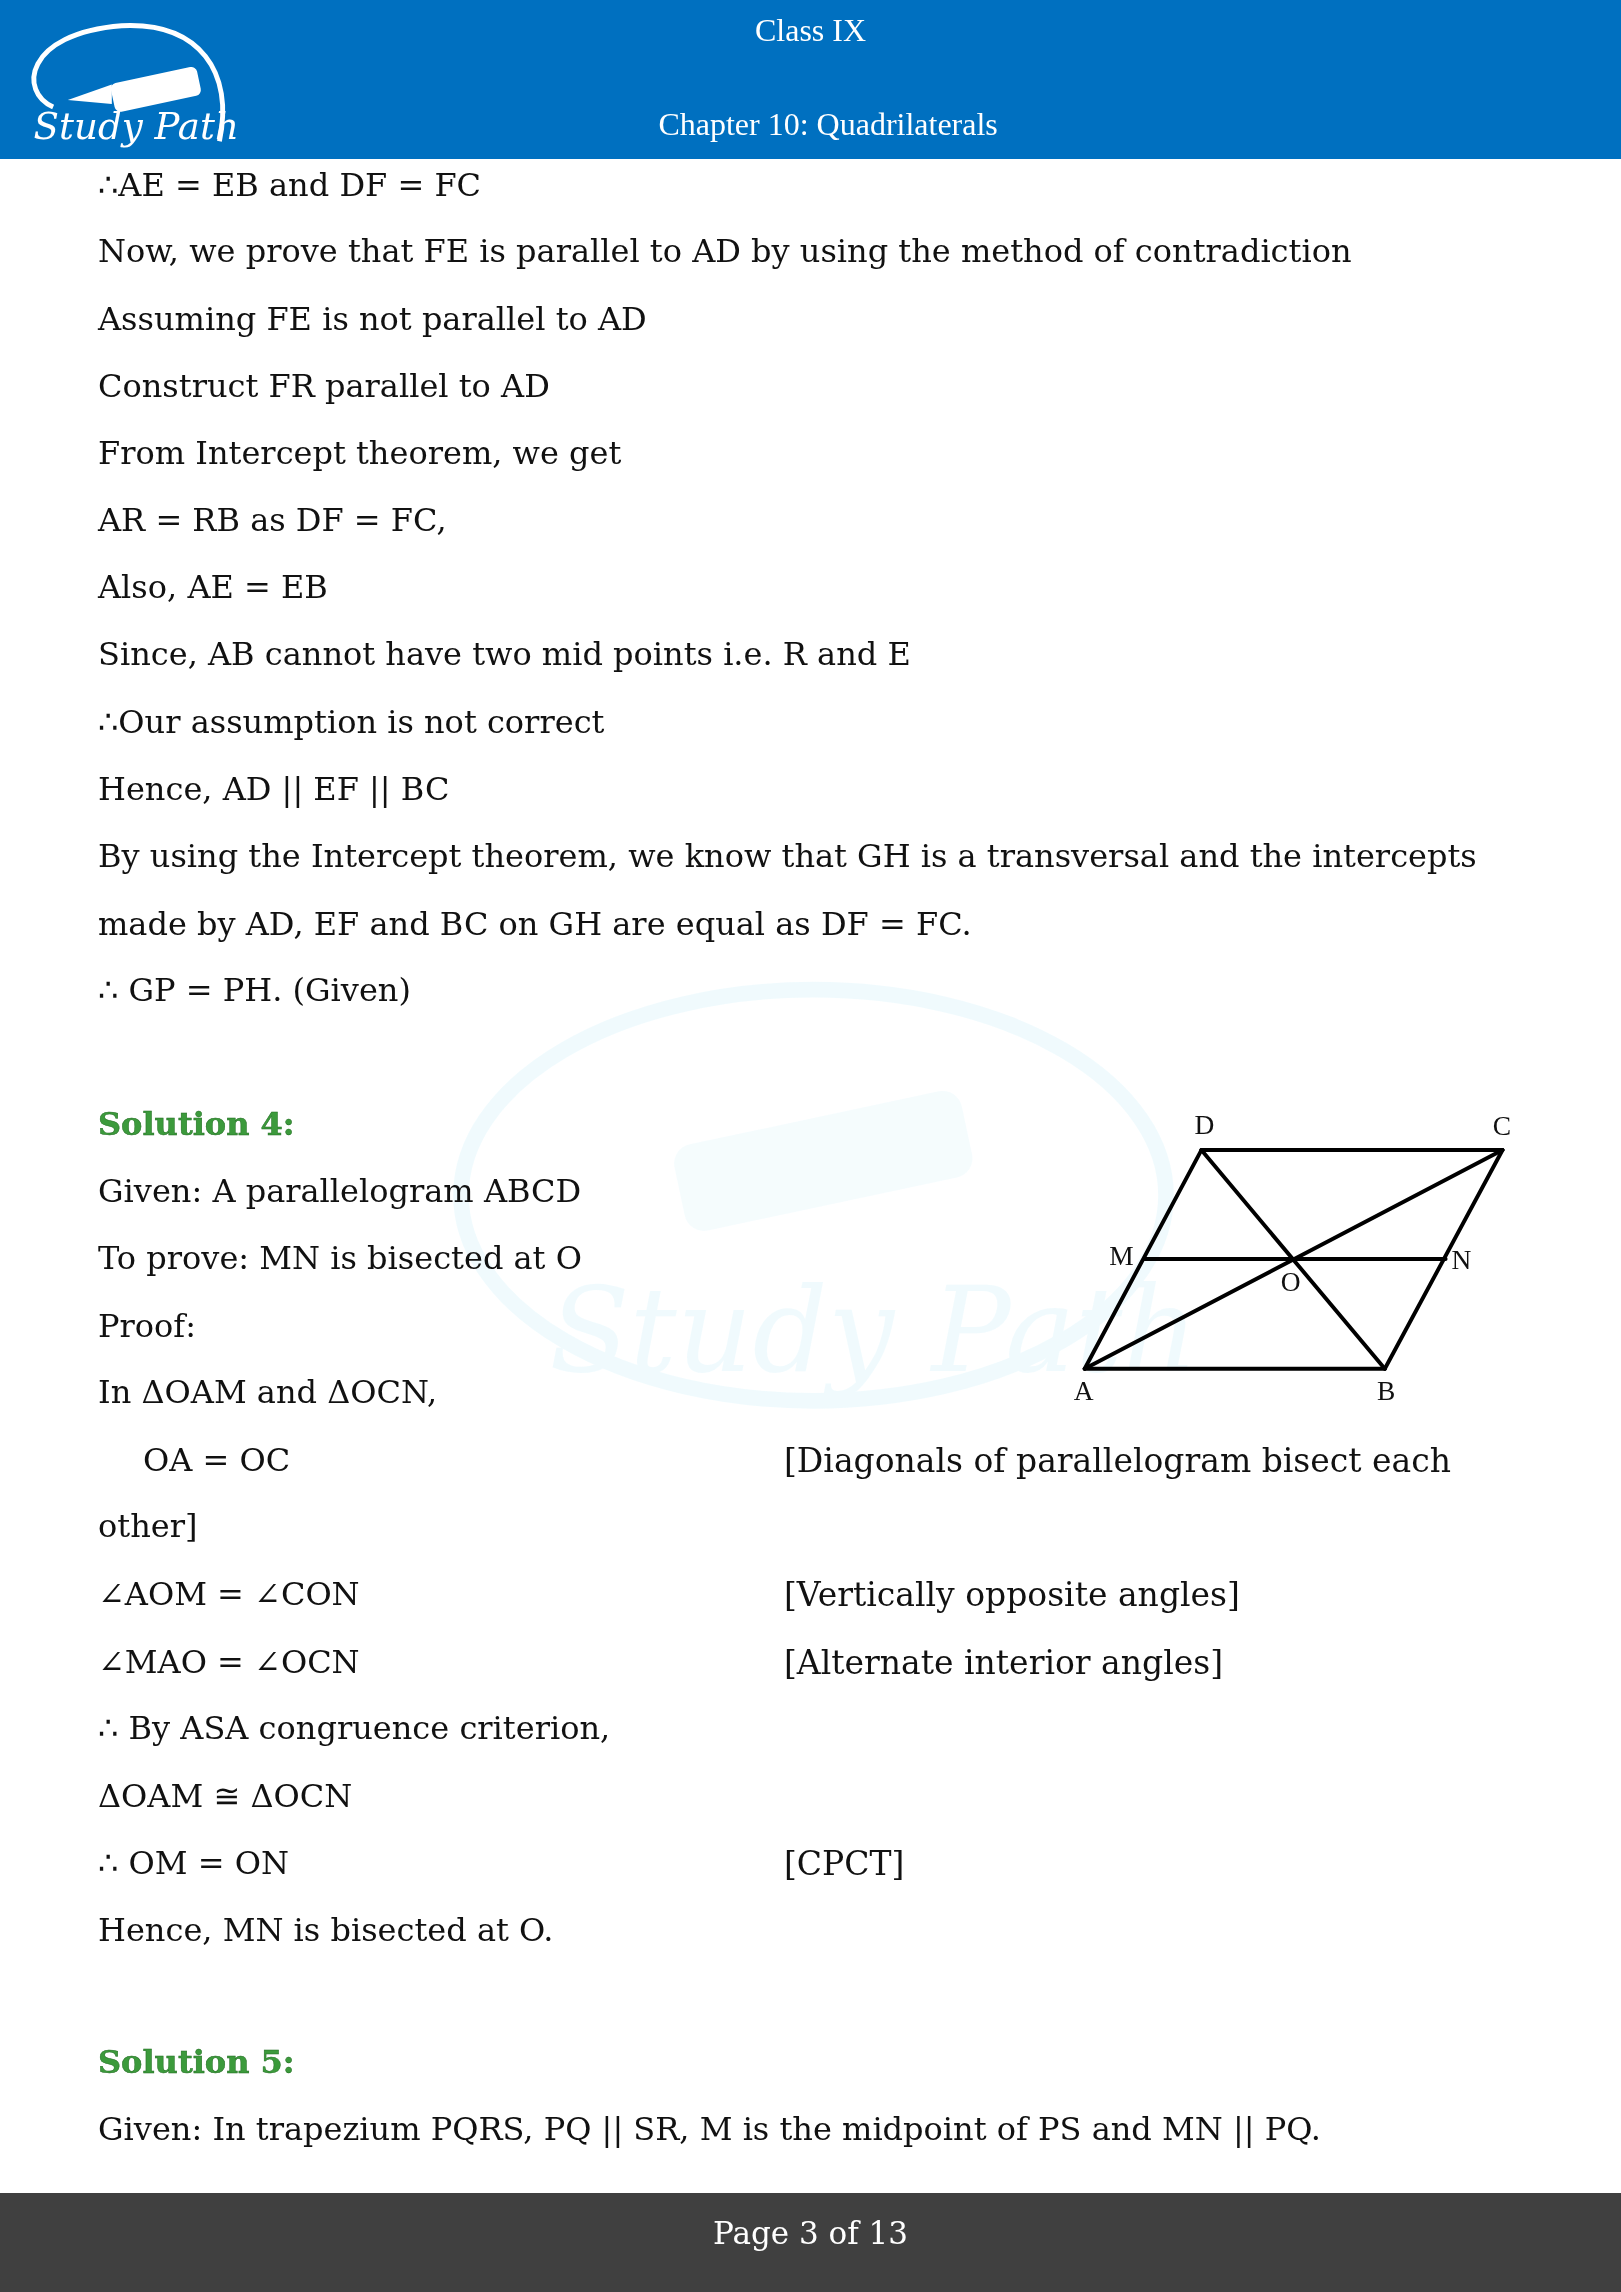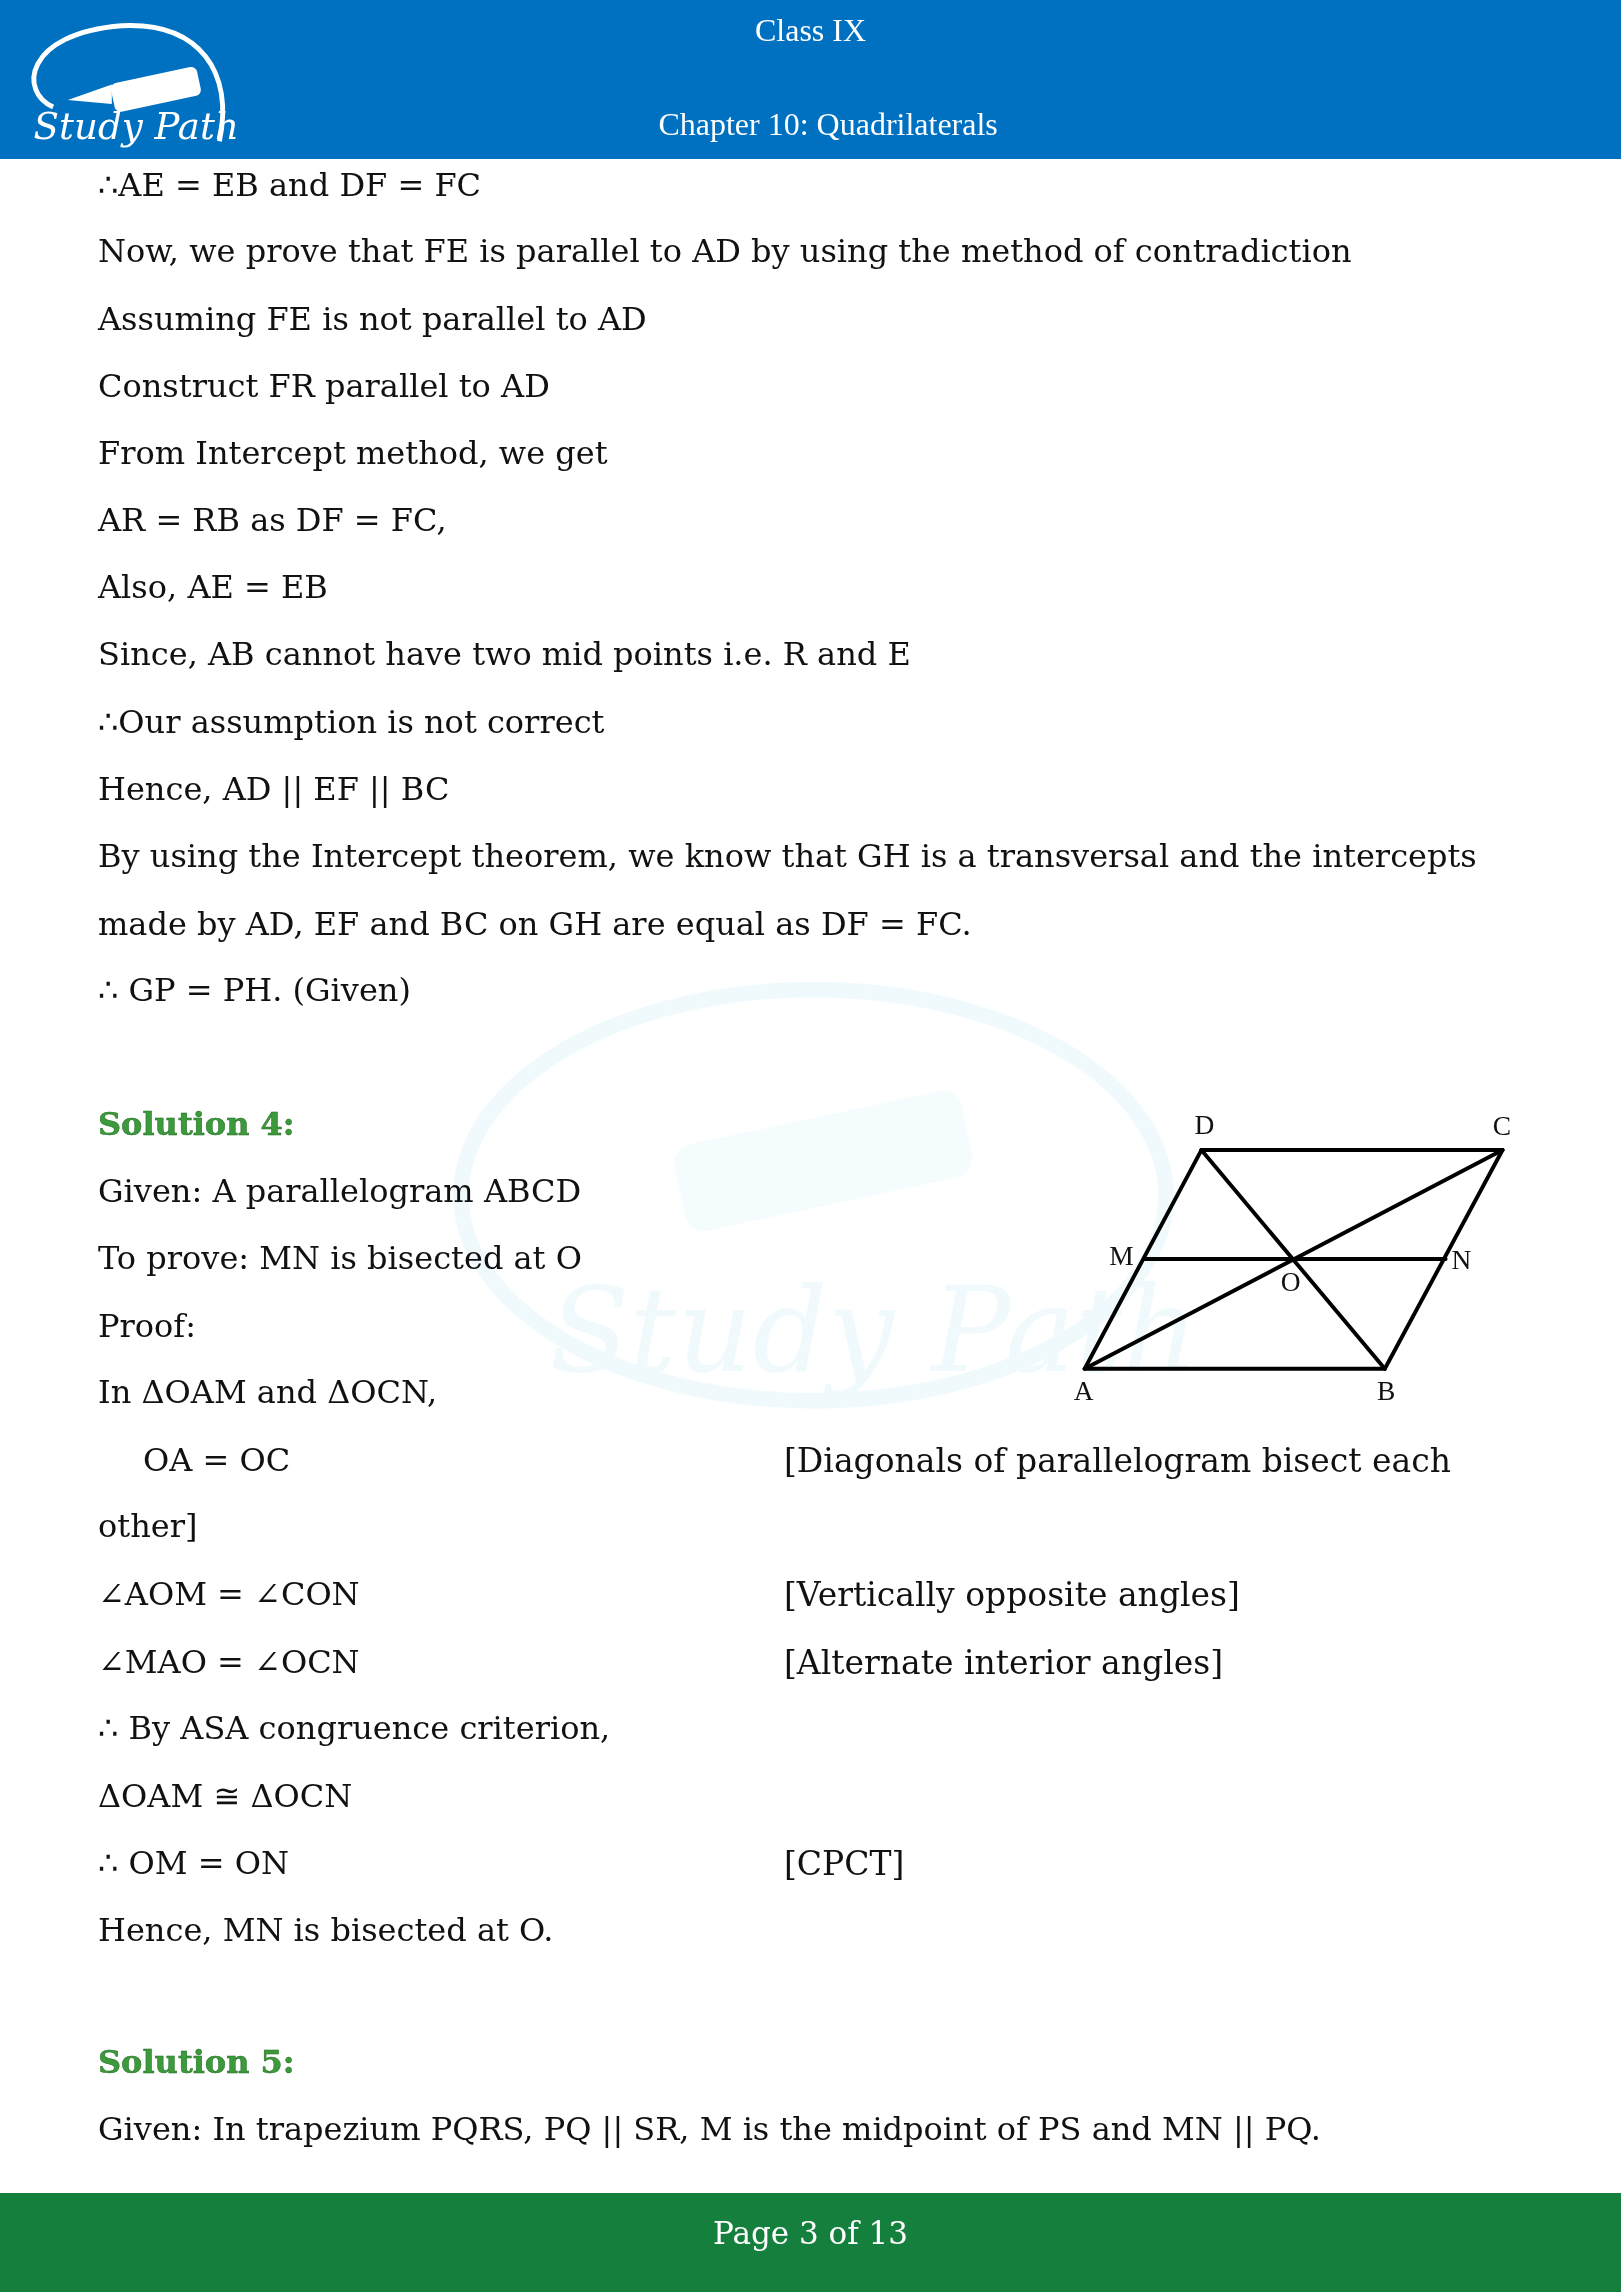--- a/index.html
+++ b/index.html
@@ -1,20 +1,20 @@
 <!DOCTYPE html>
 <html><head>
 <meta charset="utf-8">
 <style>
   html,body{margin:0;padding:0;}
   body{width:1621px;height:2293px;position:relative;background:#fff;overflow:hidden;font-family:"DejaVu Serif","Liberation Serif",serif;color:#111;}
   .header{position:absolute;left:0;top:0;width:1621px;height:159px;background:#0070c0;color:#fff;}
   .header .t{position:absolute;left:0;width:1621px;text-align:center;font-size:32px;font-family:"Liberation Serif","DejaVu Serif",serif;}
   .logo{position:absolute;left:13.7px;top:13.7px;width:225px;height:137px;}
-  .footer{position:absolute;left:0;top:2193px;width:1621px;height:100px;background:#15803d;color:#fff;text-align:center;}
+  .footer{position:absolute;left:0;top:2193px;width:1621px;height:100px;background:#404040;color:#fff;text-align:center;}
   .footer .pg{position:absolute;top:21.6px;width:1621px;text-align:center;font-size:31px;font-family:"DejaVu Serif",serif;}
   .line{position:absolute;left:98px;font-size:32px;line-height:39px;white-space:nowrap;font-family:"DejaVu Serif",serif;}
   .right{position:absolute;left:784px;font-size:33px;line-height:39px;white-space:nowrap;}
   .sol{position:absolute;left:98px;font-size:32px;font-weight:bold;color:#3c9a3c;-webkit-text-stroke:0.5px #1f6b1f;}
   .watermark{position:absolute;left:431px;top:970px;width:765px;height:470px;opacity:0.35;}
   .diagram{position:absolute;left:1068px;top:1098px;width:461px;height:314px;}
 </style>
 </head>
 <body>
 
@@ -33,21 +33,21 @@
   <ellipse cx="390" cy="230" rx="360" ry="210" fill="none" stroke="#d6f3fb" stroke-width="16"></ellipse>
   <rect x="250" y="150" width="300" height="90" rx="20" fill="#e4f7fc" transform="rotate(-12 400 195)"></rect>
   <text x="120" y="410" font-size="120" font-style="italic" fill="#d6f3fb" font-family="DejaVu Serif, serif">Study Path</text>
 </svg>
 
 <div>
   <div class="line" style="top:166px;">∴AE = EB and DF = FC</div>
   <div class="line" style="top:232px;">Now, we prove that FE is parallel to AD by using the method of contradiction</div>
   <div class="line" style="top:300px;">Assuming FE is not parallel to AD</div>
   <div class="line" style="top:367px;">Construct FR parallel to AD</div>
-  <div class="line" style="top:434px;">From Intercept method, we get</div>
+  <div class="line" style="top:434px;">From Intercept theorem, we get</div>
   <div class="line" style="top:501px;">AR = RB as DF = FC,</div>
   <div class="line" style="top:568px;">Also, AE = EB</div>
   <div class="line" style="top:635px;">Since, AB cannot have two mid points i.e. R and E</div>
   <div class="line" style="top:703px;">∴Our assumption is not correct</div>
   <div class="line" style="top:770px;">Hence, AD || EF || BC</div>
   <div class="line" style="top:837px;">By using the Intercept theorem, we know that GH is a transversal and the intercepts</div>
   <div class="line" style="top:905px;">made by AD, EF and BC on GH are equal as DF = FC.</div>
   <div class="line" style="top:971px;">∴ GP = PH. (Given)</div>
 </div>
 

